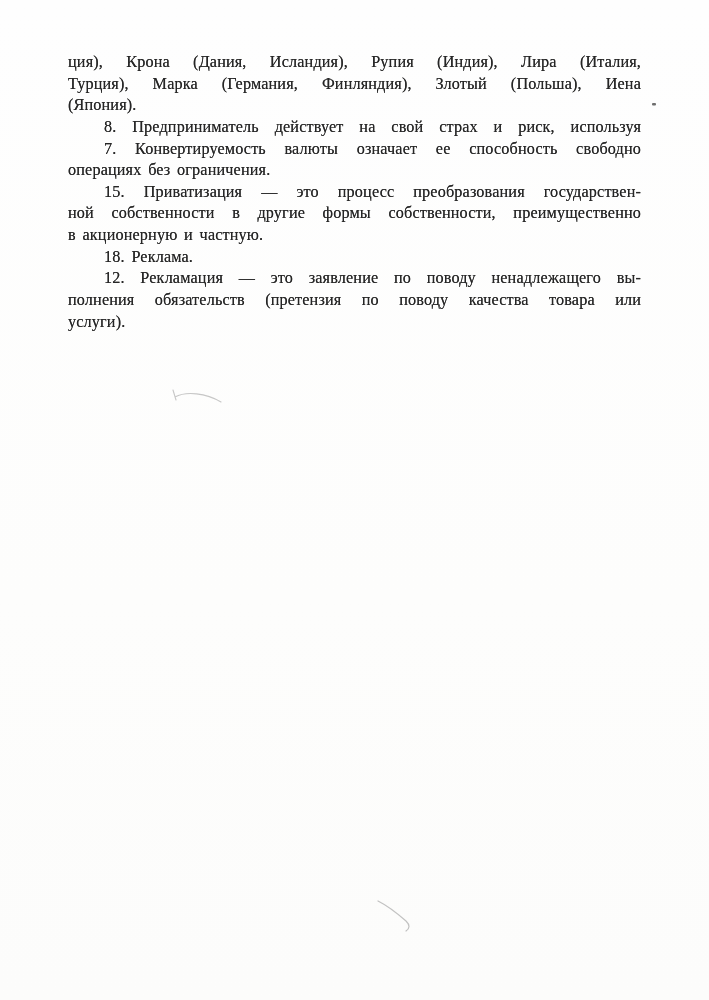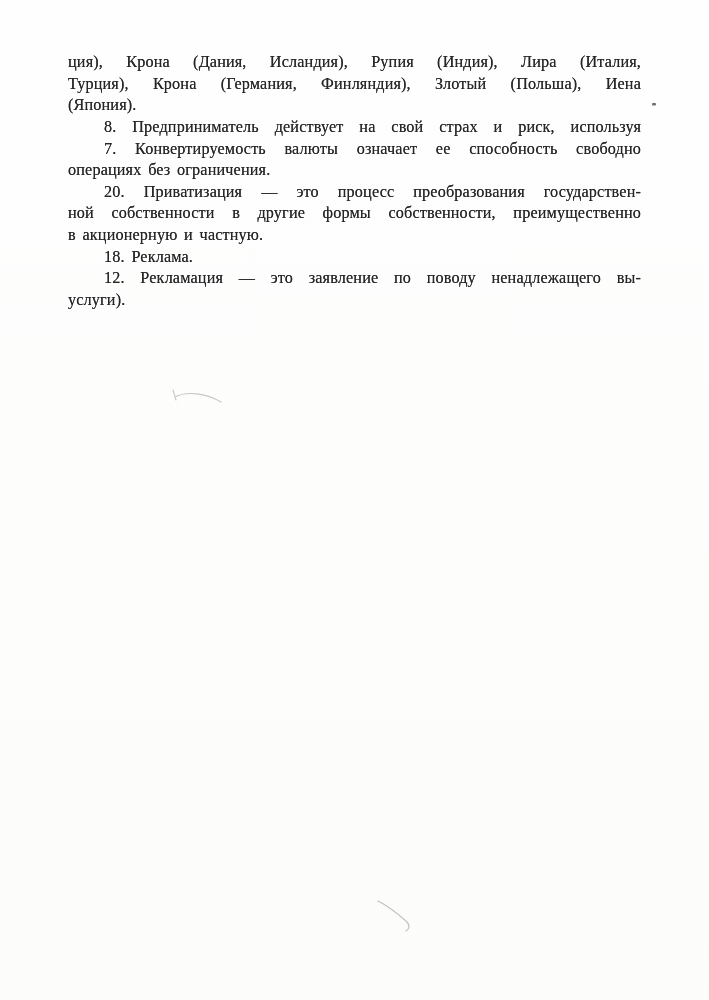--- a/index.html
+++ b/index.html
@@ -48,40 +48,41 @@
   }
 </style>
 </head>
 <body>
 
 <div class="scan-page">
 
   <section class="text-block" id="text-block" style="color: rgb(38, 38, 38);">
       <div class="para">
         <div class="line j">ция), Крона (Дания, Исландия), Рупия (Индия), Лира (Италия,</div>
-        <div class="line j">Турция), Крона (Германия, Финляндия), Злотый (Польша), Иена</div>
+        <div class="line j">Турция), Марка (Германия, Финляндия), Злотый (Польша), Иена</div>
         <div class="line">(Япония).</div>
       </div>
       <div class="para">
         <div class="line j ind">8. Предприниматель действует на свой страх и риск, используя</div>
       </div>
       <div class="para">
         <div class="line j ind">7. Конвертируемость валюты означает ее способность свободно</div>
         <div class="line">операциях без ограничения.</div>
       </div>
       <div class="para">
-        <div class="line j ind">20. Приватизация — это процесс преобразования государствен-</div>
+        <div class="line j ind">15. Приватизация — это процесс преобразования государствен-</div>
         <div class="line j">ной собственности в другие формы собственности, преимущественно</div>
         <div class="line">в акционерную и частную.</div>
       </div>
       <div class="para">
         <div class="line ind">18. Реклама.</div>
       </div>
       <div class="para">
         <div class="line j ind">12. Рекламация — это заявление по поводу ненадлежащего вы-</div>
+        <div class="line j">полнения обязательств (претензия по поводу качества товара или</div>
         <div class="line">услуги).</div>
       </div>
     </section>
 
   <svg class="artifacts" viewBox="0 0 709 1000" xmlns="http://www.w3.org/2000/svg">
     <rect x="652" y="103" width="4" height="2.5" rx="1" fill="#4a4a4a" opacity="0.8"></rect>
     <path d="M173,390 l3,10 M175,397 C186,391 206,393 221,402" stroke="#b4b4b4" stroke-width="1.1" fill="none" opacity="0.75" stroke-linecap="round"></path>
     <path d="M378,901 C388,906 398,914 406,921 C410,925 410,928 406,931" stroke="#a8a8a8" stroke-width="1.2" fill="none" opacity="0.7" stroke-linecap="round"></path>
   </svg>
 

